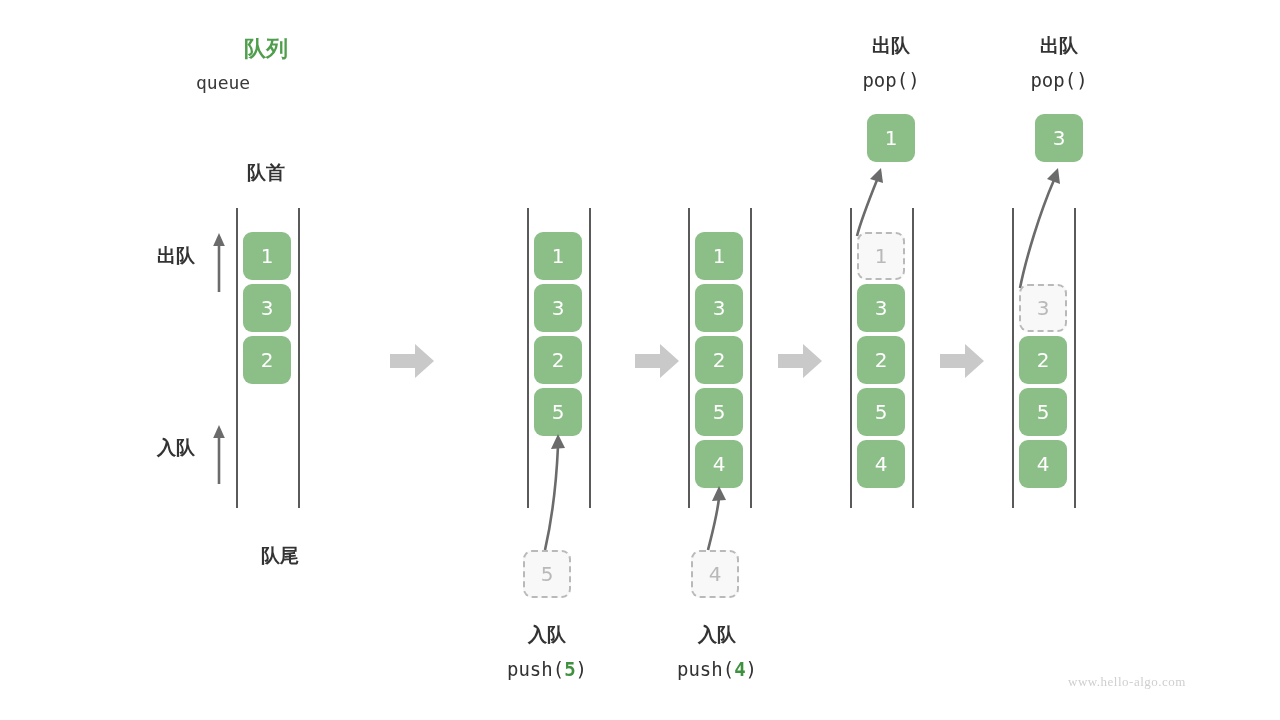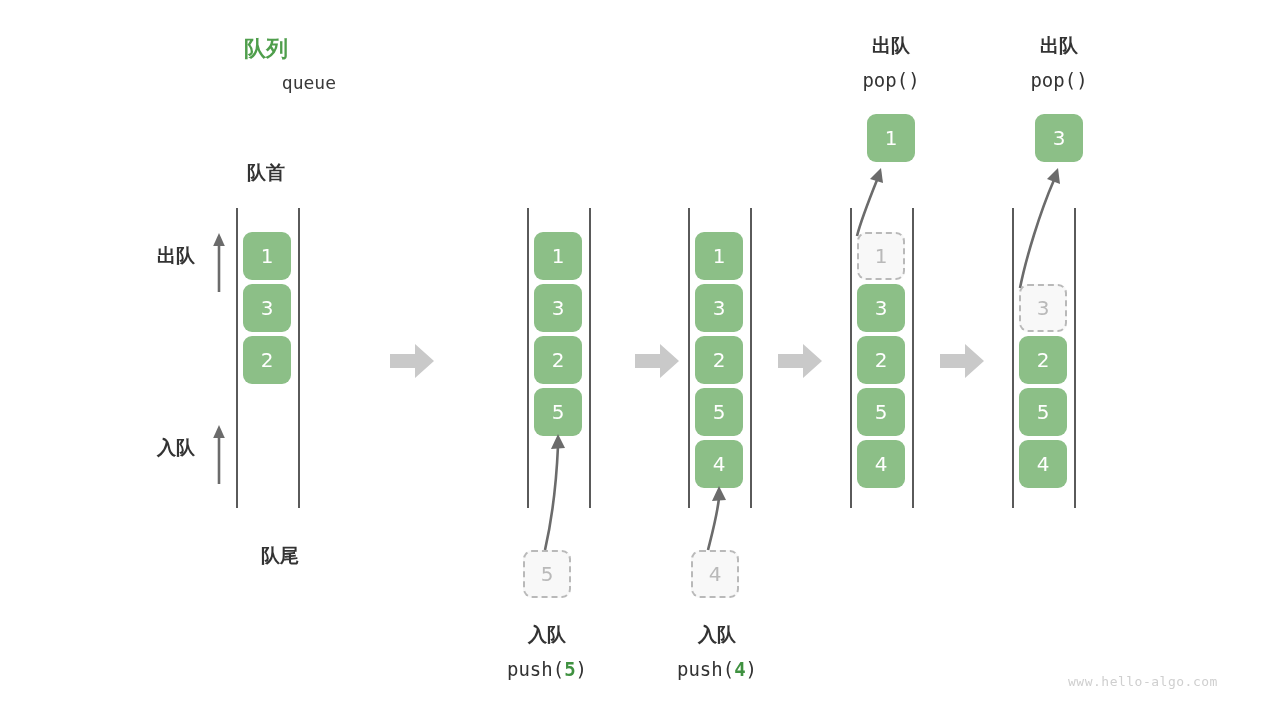--- a/index.html
+++ b/index.html
@@ -27,21 +27,21 @@
     font-size: 22px;
     font-weight: bold;
     color: #4f9e4c;
     text-align: center;
     white-space: nowrap;
   }
   .title-en {
     font-family: "DejaVu Sans Mono", "Liberation Mono", monospace;
     font-size: 18px;
     color: #3a3a3a;
-    text-align: right;
+    text-align: left;
     white-space: nowrap;
   }
   .label-cn {
     font-size: 19px;
     font-weight: bold;
     color: #333333;
     text-align: center;
     white-space: nowrap;
   }
   .op-cn {
@@ -245,15 +245,15 @@
 
   <div class="abs rail" style="left:1012px; top:208px; height:300px;"></div>
   <div class="abs rail" style="left:1074px; top:208px; height:300px;"></div>
 
   <div class="abs cell empty" style="left:1019px; top:232px;"></div>
   <div class="abs cell ghost" style="left:1019px; top:284px;">3</div>
   <div class="abs cell filled" style="left:1019px; top:336px;">2</div>
   <div class="abs cell filled" style="left:1019px; top:388px;">5</div>
   <div class="abs cell filled" style="left:1019px; top:440px;">4</div>
 
-  <div class="abs watermark" style="left:1068px; top:674px;">www.hello-algo.com</div>
+  <div class="abs watermark" style="left:1068px; top:674px;font-family:Liberation Serif, serif;">www.hello-algo.com</div>
 
 </div>
 
 </body></html>

